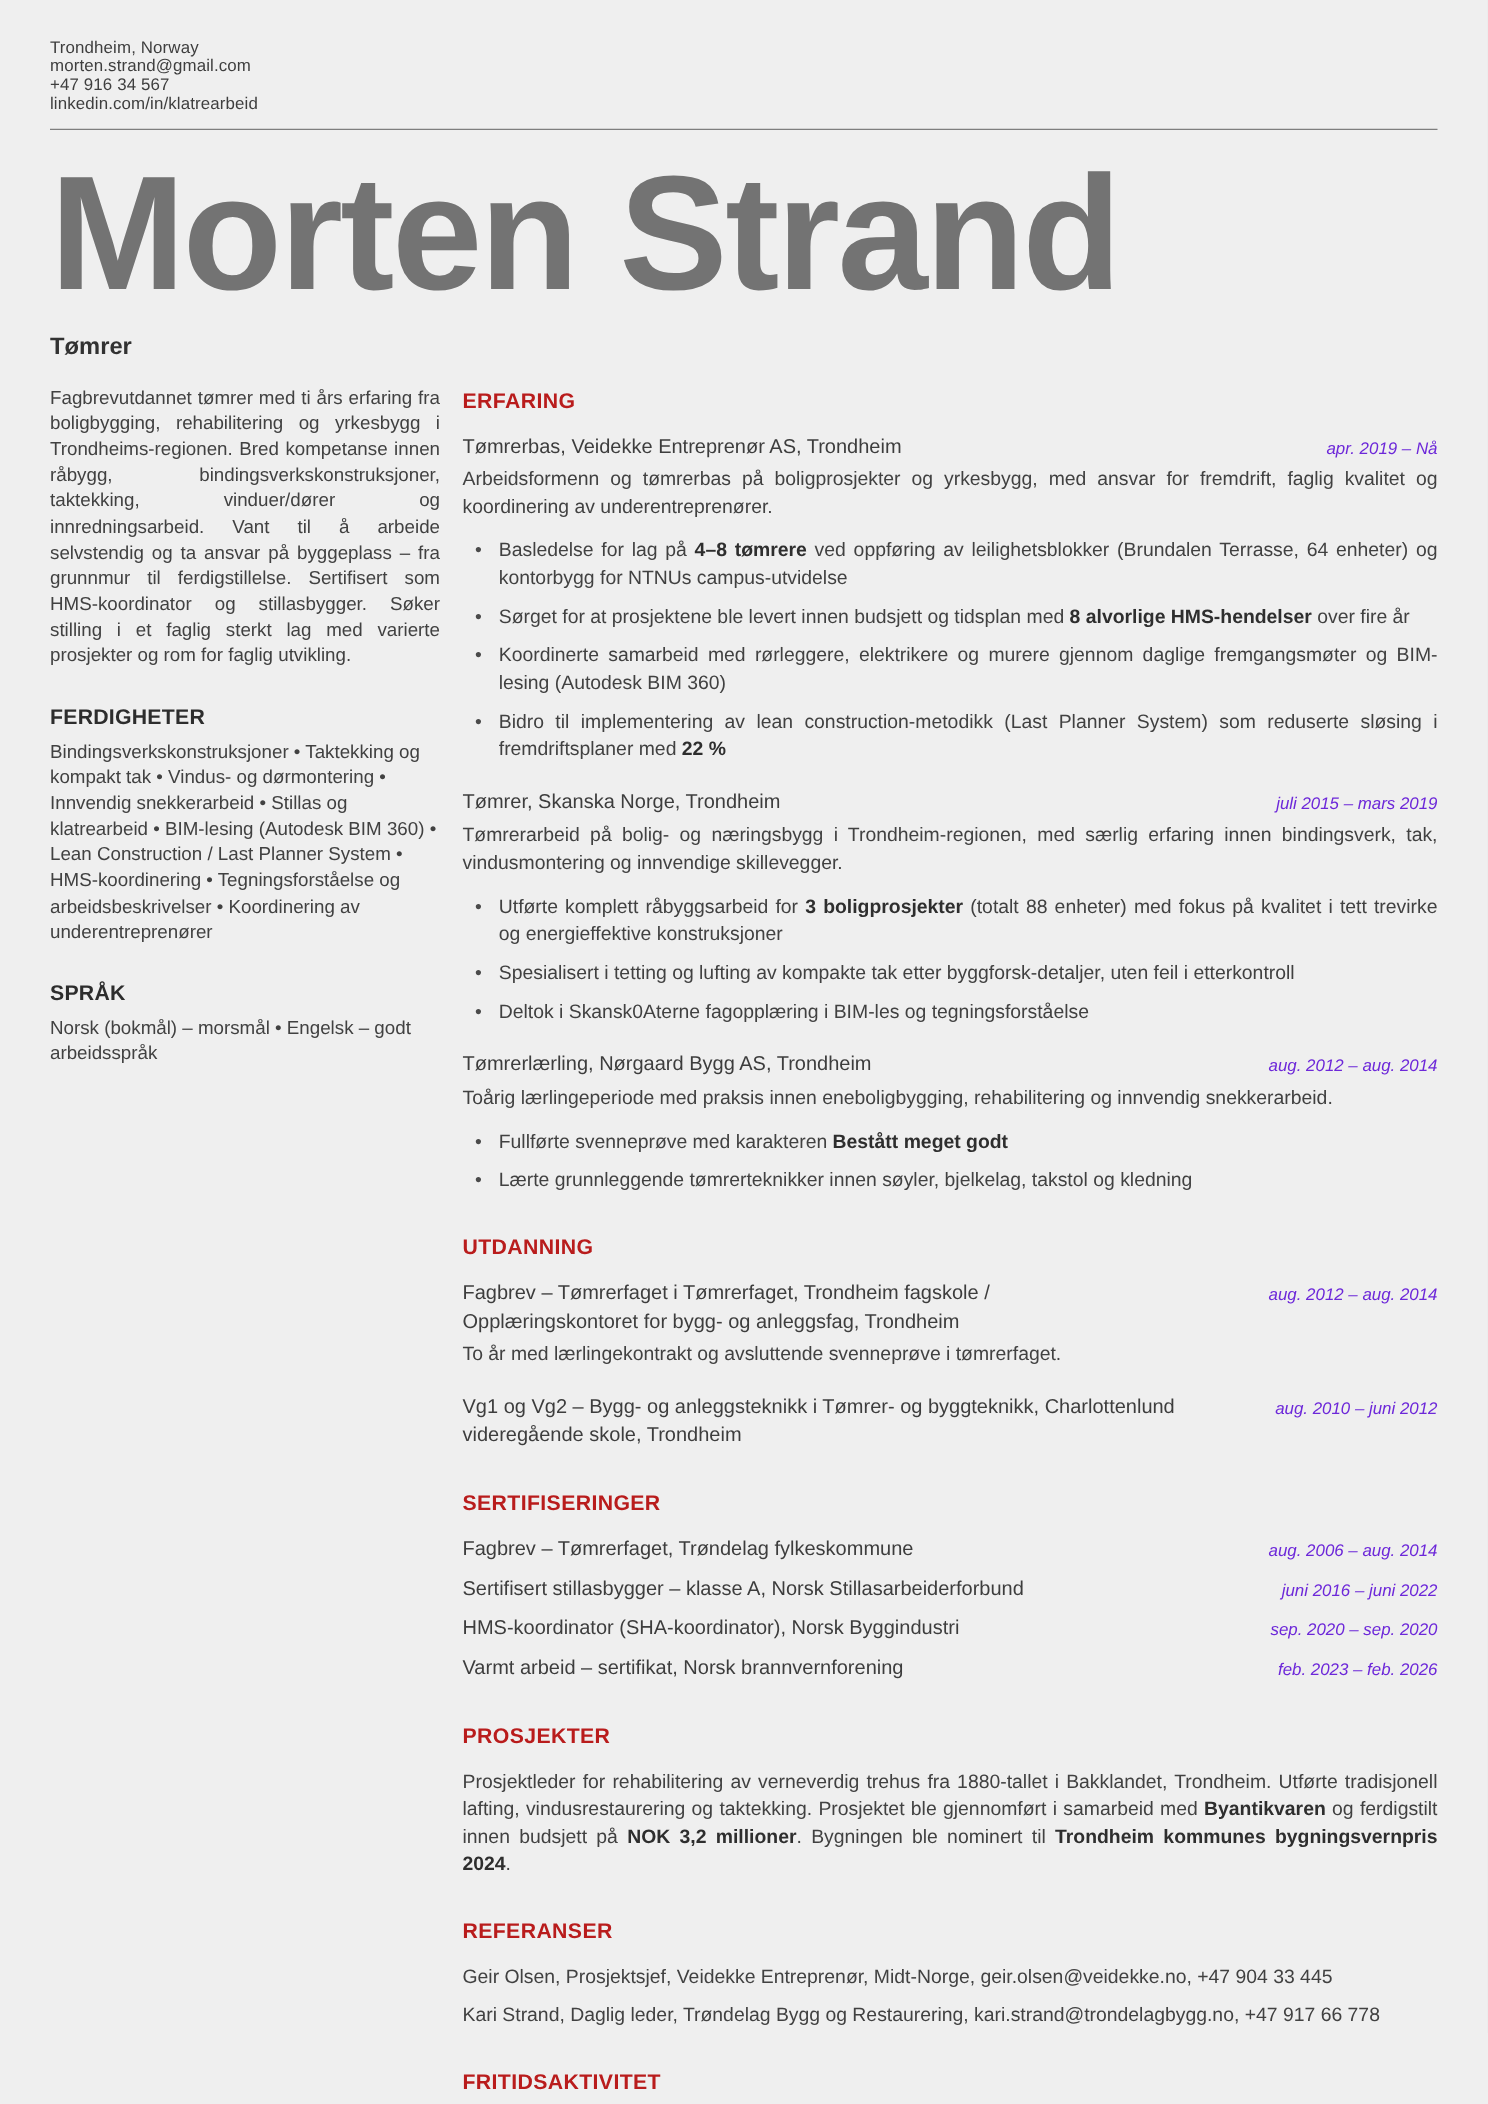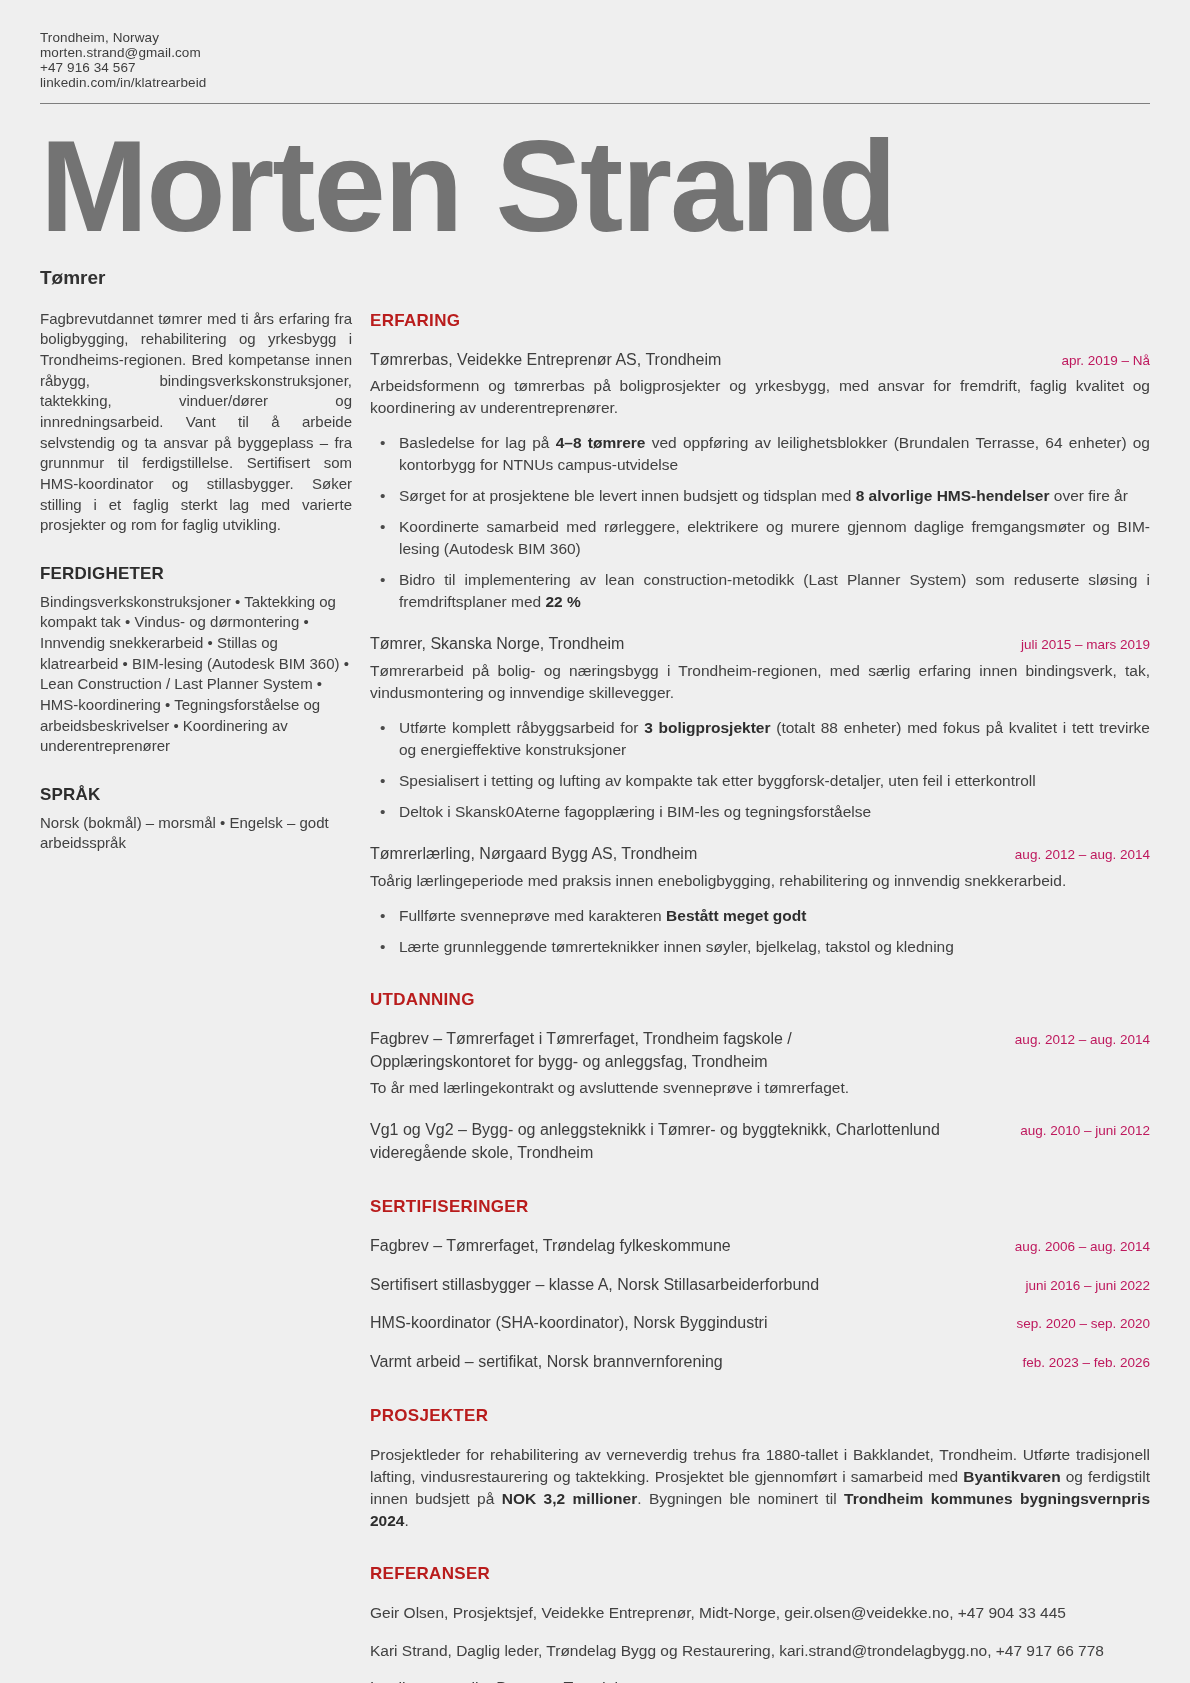--- a/index.html
+++ b/index.html
@@ -21,26 +21,26 @@
   
   .columns{display:flex;align-items:flex-start;margin-top:20px;}
   .col-left{width:312px;flex:none;font-size:15px;line-height:1.38;}
   .col-right{flex:1;min-width:0;padding-left:18px;font-size:15.5px;line-height:1.42;}
   .summary{margin:0;text-align:justify;}
   .left-heading{font-size:17px;font-weight:800;color:#2d2d2d;margin:26px 0 6px;letter-spacing:.2px;}
   .left-text{margin:0;}
   
   .section-heading{font-size:17px;font-weight:800;color:#b91c1c;margin:30px 0 14px;letter-spacing:.3px;}
   .cv-section:first-child .section-heading{margin-top:0;}
-  .entry{margin:16px 0 20px;}
+  .entry{margin:3px 0 20px;}
   .cv-section.sec-sertifiseringer .entry,
   .cv-section.sec-referanser .entry{margin-bottom:9px;}
   .entry-head{display:flex;align-items:flex-start;margin:0 0 4px;}
   .entry-title{font-size:16px;color:#3d3d3d;flex:1;min-width:0;}
-  .entry-date{flex:none;margin-left:18px;font-size:13.5px;color:#be185d;
+  .entry-date{flex:none;margin-left:18px;font-size:13.5px;font-style:italic;color:#6d28d9;
     padding-top:2px;white-space:nowrap;text-align:right;}
   .desc{margin:0;text-align:justify;}
   .entry-head + .desc{margin-top:2px;}
   .bullets{margin-top:13px;}
   .bullet{display:flex;margin:0 0 9px 10px;}
   .dot{flex:none;width:19px;color:#4a4a4a;}
   .bullet-text{flex:1;margin:0;text-align:justify;min-width:0;}
   .b{font-weight:700;color:#2e2e2e;}
 </style>
 </head>
@@ -188,20 +188,21 @@
         <section class="cv-section sec-referanser">
           <h3 class="section-heading">REFERANSER</h3>
           <div class="entry">
             <p class="desc"><span>Geir Olsen, Prosjektsjef, Veidekke Entreprenør, Midt-Norge, geir.olsen@veidekke.no, +47 904 33 445</span></p>
           </div>
           <div class="entry">
             <p class="desc"><span>Kari Strand, Daglig leder, Trøndelag Bygg og Restaurering, kari.strand@trondelagbygg.no, +47 917 66 778</span></p>
           </div>
         </section>
         <section class="cv-section sec-fritidsaktivitet">
+          <h3 class="section-heading">FRITIDSAKTIVITET</h3>
           <div class="entry">
             <div class="entry-head">
               <div class="entry-title">Lærlingansvarlig, Byggopp Trøndelag</div>
               <div class="entry-date">jan. 2020</div>
             </div>
             <p class="desc"><span>Veileder </span><span class="b">2 tømrerlærlinger per år</span><span> gjennom fagopplæring og fagprøveforberedelse.</span></p>
           </div>
         </section>
       </main>
 

